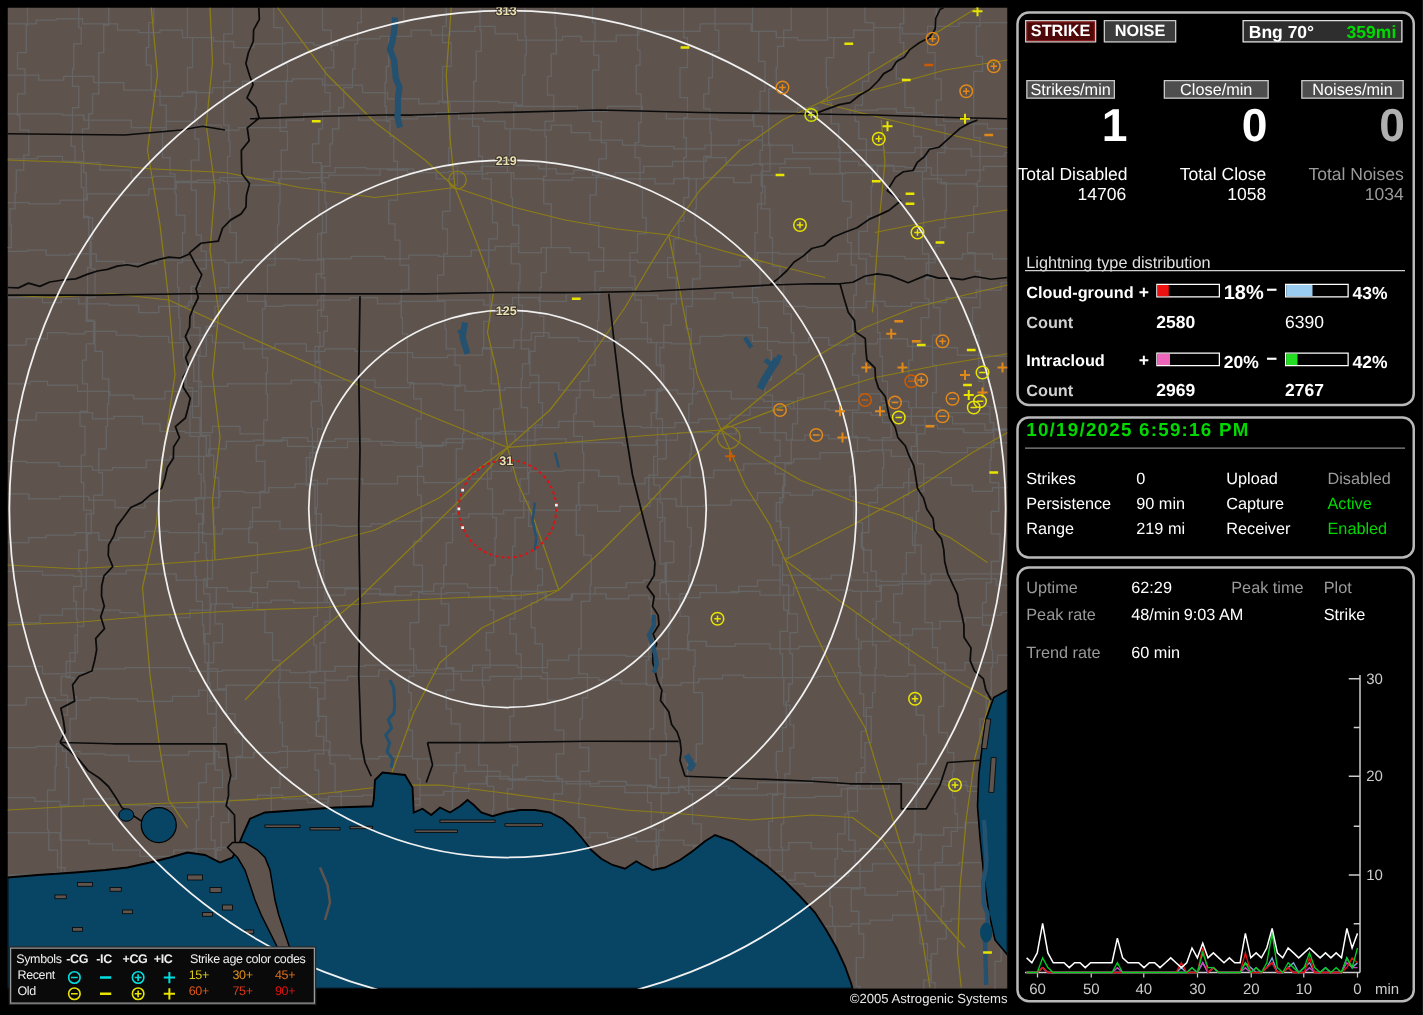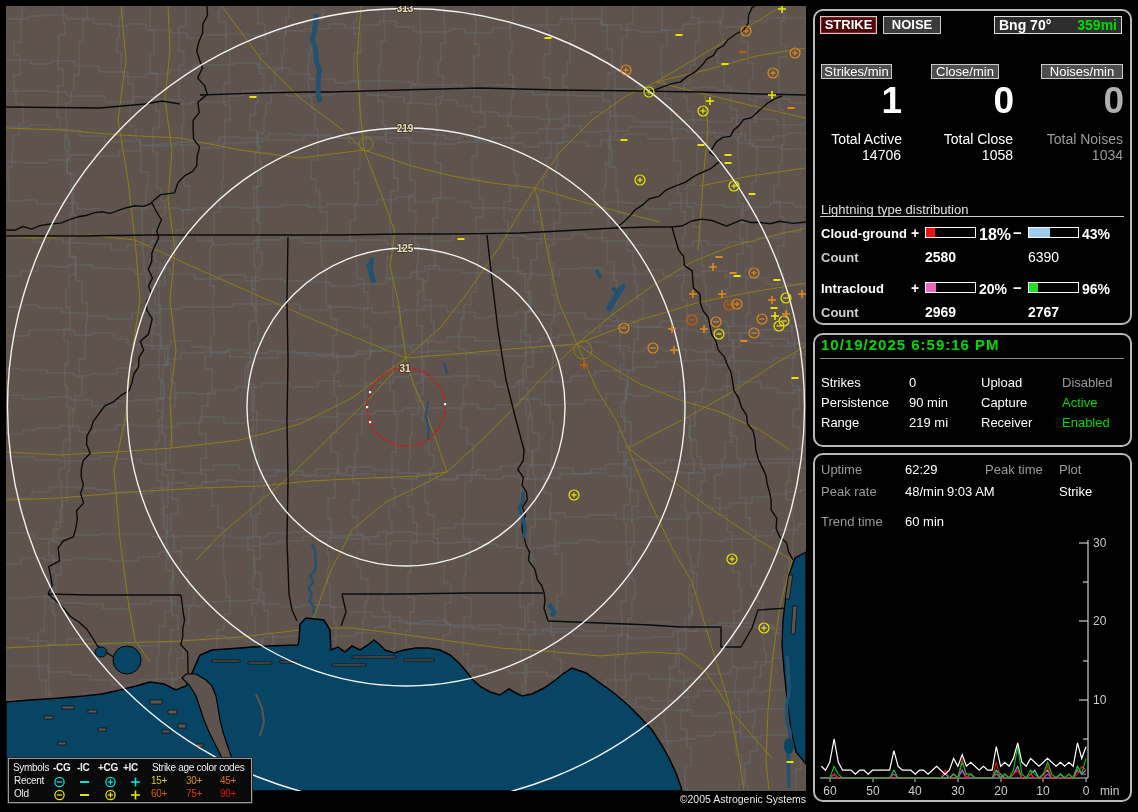--- a/index.html
+++ b/index.html
@@ -291,28 +291,28 @@
 
 <div class="panel" id="p1"></div>
 <div class="panel" id="p2"></div>
 <div class="panel" id="p3"></div>
 
 <div class="abs" style="left:820px;top:16px;width:57px;height:18px;background:#4e0808;border:1px solid #c9c9c9;box-shadow:inset 0 0 0 1px #8a1d1d;color:#fff;font-weight:bold;font-size:13px;text-align:center;line-height:16px">STRIKE</div>
 <div class="abs" style="left:883px;top:16px;width:58px;height:18px;background:#3c3c3c;border:1px solid #c9c9c9;color:#fff;font-weight:bold;font-size:13px;text-align:center;line-height:16px">NOISE</div>
 <div class="abs" style="left:994px;top:16px;width:128px;height:18px;background:#2e2e2e;border:1px solid #e0e0e0;font-weight:bold;font-size:14px;line-height:16px"><span class="w" style="margin-left:4px">Bng 70°</span><span class="gn" style="float:right;margin-right:4px">359mi</span></div>
 
 <div class="btn" style="left:821px;top:64px;width:71px;height:15px;line-height:13px">Strikes/min</div>
-<div class="btn" style="left:931px;top:64px;width:68px;height:15px;line-height:13px">Close/min</div>
+<div class="btn" style="left:931px;top:64px;width:84px;height:15px;line-height:13px">Close/min</div>
 <div class="btn" style="left:1041px;top:64px;width:82px;height:15px;line-height:13px">Noises/min</div>
 
 <div class="big w" style="left:804px;top:80px;width:97px;text-align:right">1</div>
 <div class="big w" style="left:916px;top:80px;width:97px;text-align:right">0</div>
 <div class="big" style="left:1026px;top:80px;width:97px;text-align:right;color:#b0b0b0">0</div>
 
-<div class="abs t14 w r" style="left:804px;top:131px;width:98px">Total Active</div>
+<div class="abs t14 w r" style="left:804px;top:131px;width:98px">Total Disabled</div>
 <div class="abs t14 w r" style="left:916px;top:131px;width:97px">Total Close</div>
 <div class="abs t14 gy r" style="left:1026px;top:131px;width:97px">Total Noises</div>
 <div class="abs t14 w r" style="left:804px;top:147px;width:97px">14706</div>
 <div class="abs t14 w r" style="left:916px;top:147px;width:97px">1058</div>
 <div class="abs t14 gy r" style="left:1026px;top:147px;width:97px">1034</div>
 
 <div class="abs t13" style="left:821px;top:202px;color:#e0e0e0">Lightning type distribution</div>
 <div class="abs" style="left:820px;top:216px;width:304px;height:1px;background:#cfcfcf"></div>
 
 <div class="abs w" style="left:821px;top:226px;font-size:13px;font-weight:bold">Cloud-ground</div>
@@ -334,21 +334,21 @@
 <div class="abs w" style="left:821px;top:281px;font-size:13px;font-weight:bold">Intracloud</div>
 <div class="abs w" style="left:911px;top:280px;font-size:14px;font-weight:bold">+</div>
 <div class="gauge" style="left:925px;top:282px">
       <i style="width:20%;background:#ee66bb"></i>
     </div>
 <div class="abs w" style="left:979px;top:281px;font-size:14px;font-weight:bold">20%</div>
 <div class="abs w" style="left:1013px;top:279px;font-size:15px;font-weight:bold">−</div>
 <div class="gauge" style="left:1028px;top:282px">
       <i style="width:19%;background:#22dd22"></i>
     </div>
-<div class="abs w" style="left:1082px;top:281px;font-size:14px;font-weight:bold">96%</div>
+<div class="abs w" style="left:1082px;top:281px;font-size:14px;font-weight:bold">42%</div>
 
 <div class="abs" style="left:821px;top:305px;font-size:13px;font-weight:bold;color:#cfcfcf">Count</div>
 <div class="abs w" style="left:925px;top:304px;font-size:14px;font-weight:bold">2969</div>
 <div class="abs w" style="left:1028px;top:304px;font-size:14px;font-weight:bold">2767</div>
 
 <div class="abs gn" style="left:821px;top:336px;font-size:15px;font-weight:bold;letter-spacing:1px">10/19/2025 6:59:16 PM</div>
 <div class="abs" style="left:820px;top:358px;width:304px;height:1px;background:#8a8a8a"></div>
 <div class="abs t13 w" style="left:821px;top:375px">Strikes</div>
     <div class="abs t13 w" style="left:909px;top:375px">0</div>
 <div class="abs t13 w" style="left:981px;top:375px">Upload</div>
@@ -363,21 +363,21 @@
     <div class="abs t13 gn" style="left:1062px;top:415px">Enabled</div>
 
 <div class="abs t13 gy" style="left:821px;top:462px">Uptime</div>
     <div class="abs t13 w" style="left:905px;top:462px">62:29</div>
 <div class="abs t13 gy" style="left:985px;top:462px">Peak time</div>
     <div class="abs t13 gy" style="left:1059px;top:462px">Plot</div>
 <div class="abs t13 gy" style="left:821px;top:484px">Peak rate</div>
     <div class="abs t13 w" style="left:905px;top:484px">48/min</div>
 <div class="abs t13 w" style="left:947px;top:484px">9:03 AM</div>
     <div class="abs t13 w" style="left:1059px;top:484px">Strike</div>
-<div class="abs t13 gy" style="left:821px;top:514px">Trend time</div>
+<div class="abs t13 gy" style="left:821px;top:514px">Trend rate</div>
     <div class="abs t13 w" style="left:905px;top:514px">60 min</div>
 <div class="abs" style="left:813px;top:535px"><svg id="trend" width="319" height="262" font-family="Liberation Sans, sans-serif">
 <line x1="7" y1="243" x2="275" y2="243" stroke="#ccc" stroke-width="1.2"></line>
         <line x1="275" y1="5" x2="275" y2="243" stroke="#ccc" stroke-width="1.2"></line>
         <line x1="270" y1="204" x2="275" y2="204" stroke="#ccc" stroke-width="1.2"></line>
         <line x1="266" y1="165" x2="275" y2="165" stroke="#ccc" stroke-width="1.2"></line>
         <text x="280" y="169" font-size="12" fill="#ccc">10</text>
         <line x1="270" y1="126" x2="275" y2="126" stroke="#ccc" stroke-width="1.2"></line>
         <line x1="266" y1="86" x2="275" y2="86" stroke="#ccc" stroke-width="1.2"></line>
         <text x="280" y="90" font-size="12" fill="#ccc">20</text>

